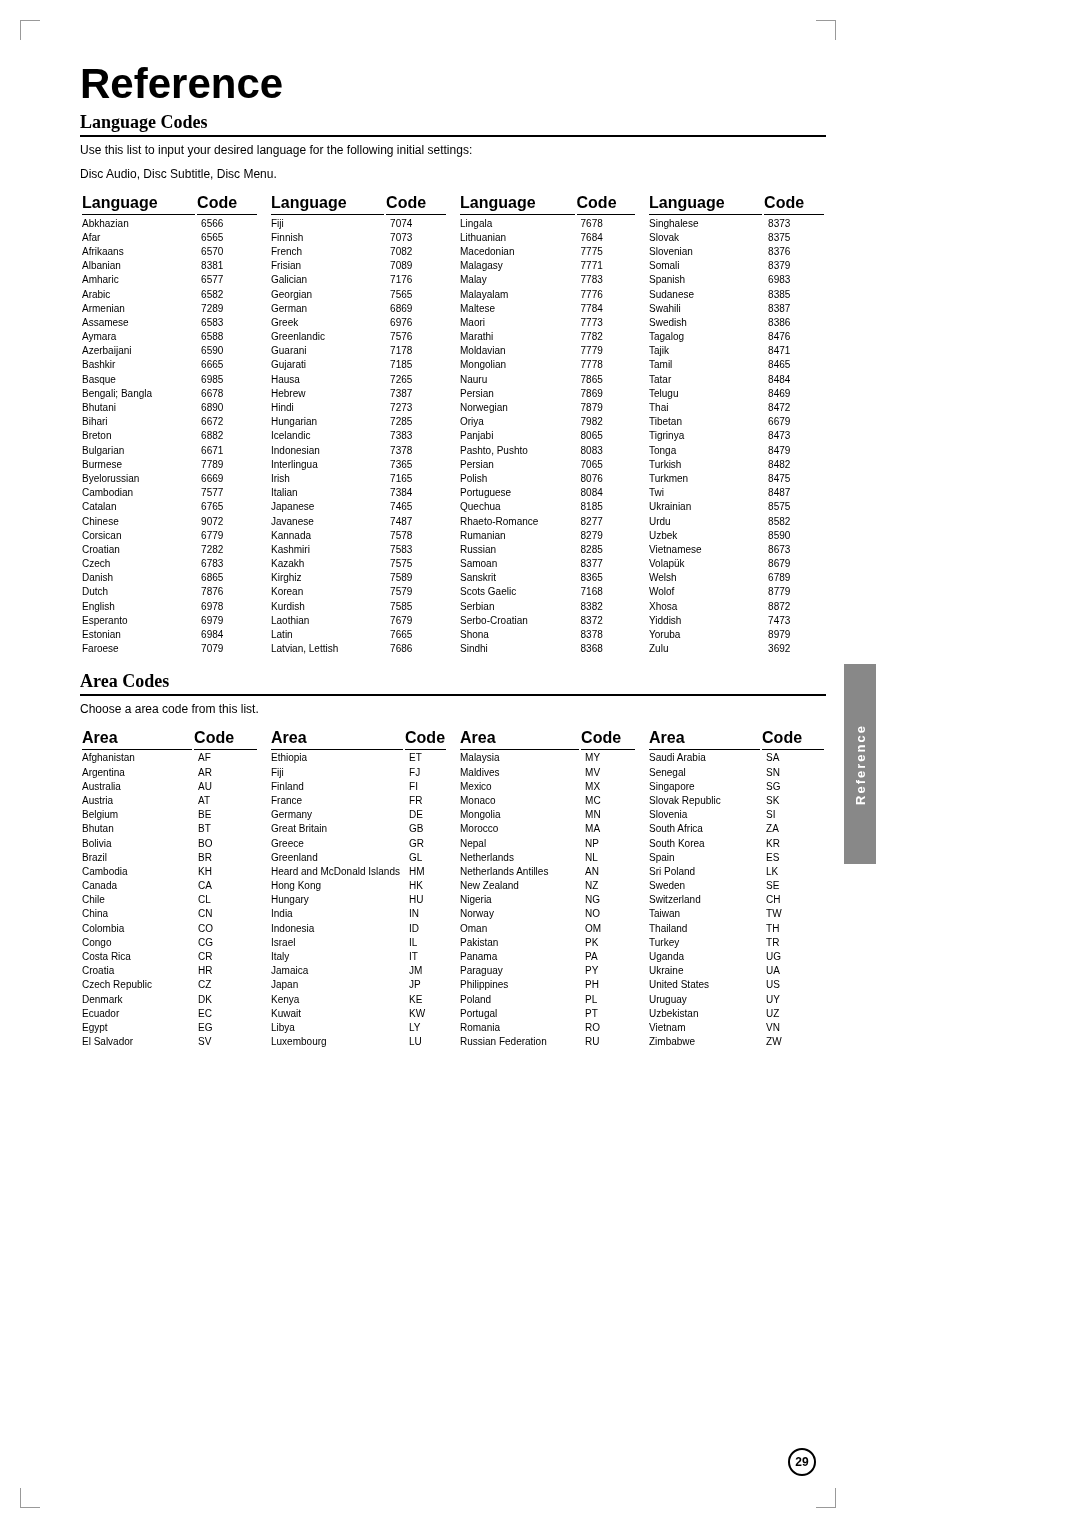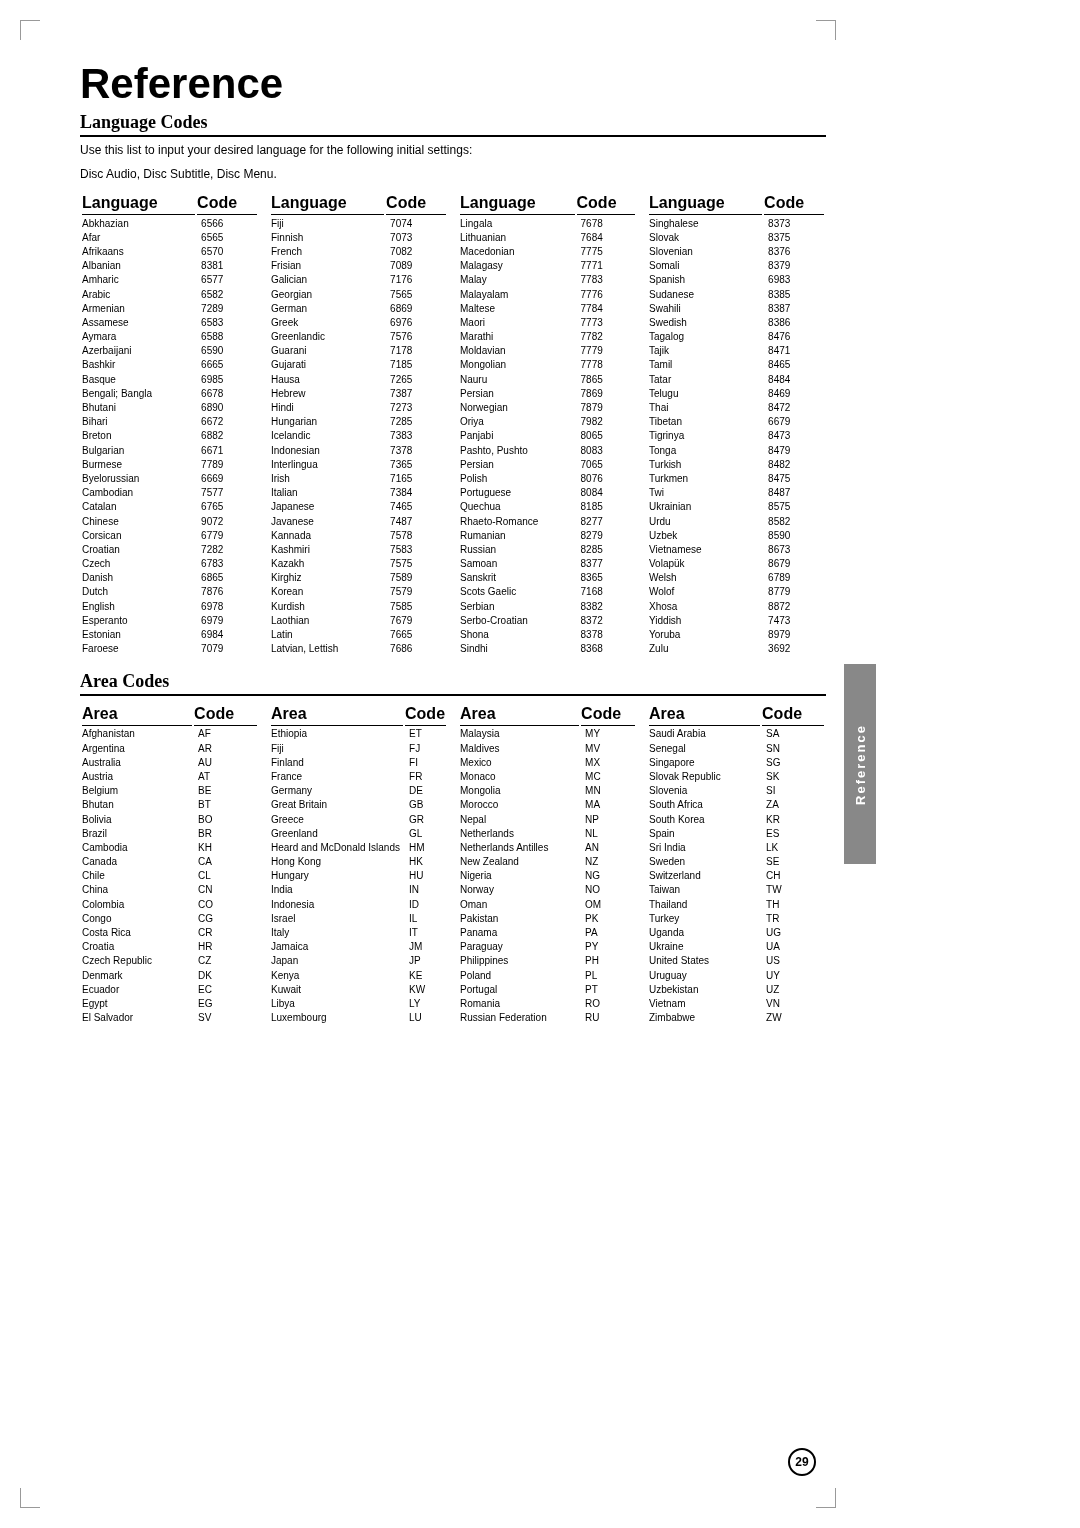--- a/index.html
+++ b/index.html
@@ -687,20 +687,21 @@
                 <td>Zulu</td>
                 <td class="code-col">3692</td>
               </tr>
             </tbody>
         </table>
       </div>
     </div>
 
     <div class="area-section">
       <div class="section-heading">Area Codes</div>
+      <div class="section-desc">Choose a area code from this list.</div>
 
       <div class="table-wrapper">
 
         <table class="sub-table">
           <thead>
             <tr>
               <th>Area</th>
               <th>Code</th>
             </tr>
           </thead>
@@ -1016,21 +1017,21 @@
               </tr>
               <tr>
                 <td>South Korea</td>
                 <td class="code-col">KR</td>
               </tr>
               <tr>
                 <td>Spain</td>
                 <td class="code-col">ES</td>
               </tr>
               <tr>
-                <td>Sri India</td>
+                <td>Sri Poland</td>
                 <td class="code-col">LK</td>
               </tr>
               <tr>
                 <td>Sweden</td>
                 <td class="code-col">SE</td>
               </tr>
               <tr>
                 <td>Switzerland</td>
                 <td class="code-col">CH</td>
               </tr>

